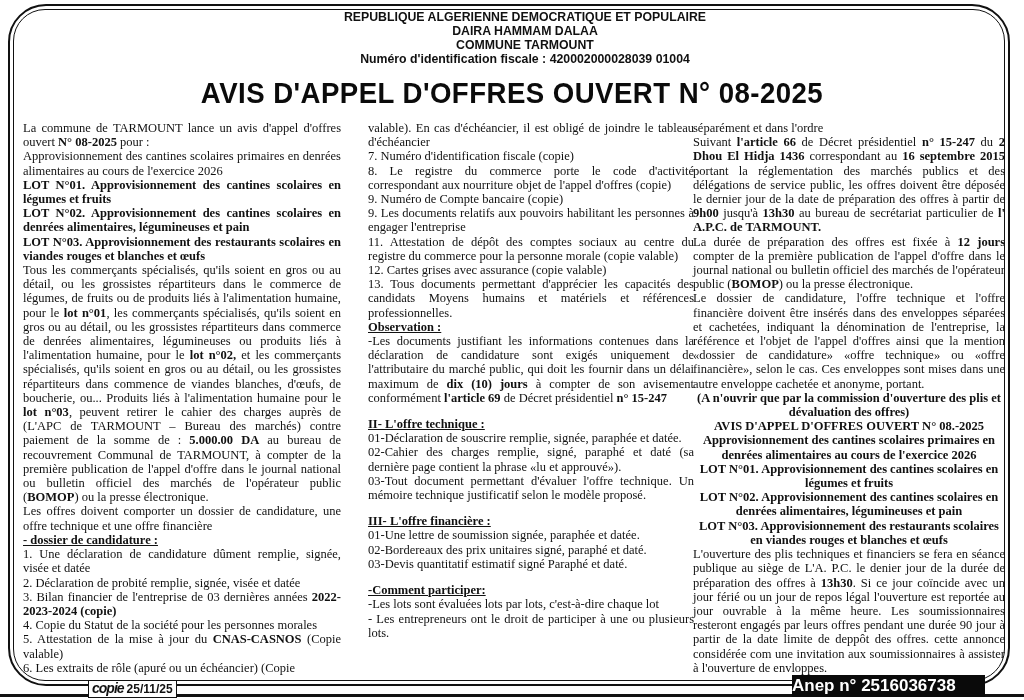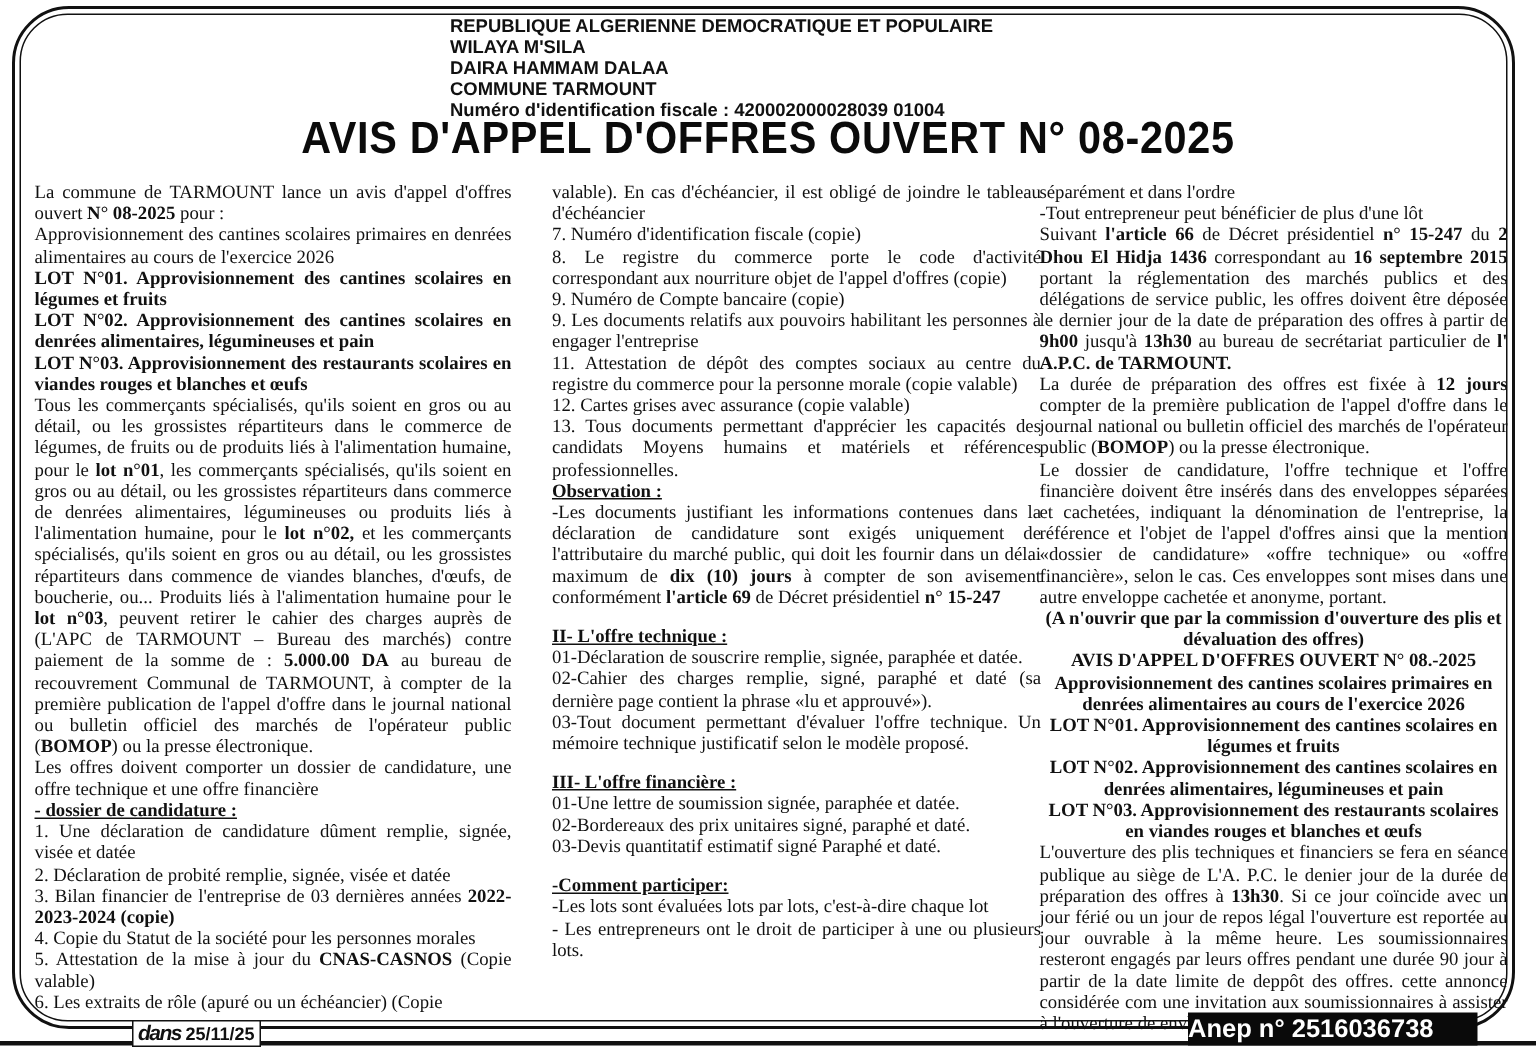--- a/index.html
+++ b/index.html
@@ -3,21 +3,21 @@
 <meta charset="utf-8">
 <style>
   html, body { margin: 0; padding: 0; background: #ffffff; }
   body { width: 1024px; height: 700px; position: relative; overflow: hidden;
          font-family: "Liberation Serif", serif; color: #111; }
   .frame { position: absolute; left: 8px; top: 4px; width: 1002px; height: 682px;
            border: 2px solid #111; border-radius: 38px; box-sizing: border-box; }
   .frame-inner { position: absolute; left: 13px; top: 9px; width: 992px; height: 672px;
            border: 1.5px solid #111; border-radius: 32px; box-sizing: border-box; }
   .bottom-rule { position: absolute; left: 0; top: 694px; width: 1024px; height: 3px; background:#111; }
-  .header { position: absolute; left: 300px; top: 10px; width: 450px; text-align: left;
+  .header { position: absolute; left: 300px; top: 10px; width: 450px; text-align: center;
             font-family: "Liberation Sans", sans-serif; font-weight: bold; font-size: 12.3px; line-height: 14px; }
   .header .nif { font-size: 12.3px; }
   .title { position: absolute; left: 0; top: 76px; width: 1024px; text-align: center;
            font-family: "Liberation Sans", sans-serif; font-weight: 900; font-size: 30px;
            letter-spacing: 0.5px; transform: scaleX(0.92); color:#0b0b0b; }
   .col { position: absolute; top: 121px; font-size: 12.5px; line-height: 14.2px; text-align: justify; }
   .col p { margin: 0; }
   .c1 { left: 23px; width: 318px; }
   .c2 { left: 368px; width: 326px; }
   .c3 { left: 693px; width: 312px; }
@@ -36,21 +36,20 @@
 </style>
 </head>
 <body>
 
 <div class="frame"></div>
 <div class="frame-inner"></div>
 <div class="bottom-rule"></div>
 
 <div class="header">
   <div>REPUBLIQUE ALGERIENNE DEMOCRATIQUE ET POPULAIRE</div>
-  <div>WILAYA M'SILA</div>
   <div>DAIRA HAMMAM DALAA</div>
   <div>COMMUNE TARMOUNT</div>
   <div class="nif">Numéro d'identification fiscale : 420002000028039 01004</div>
 </div>
 
 <div class="title">AVIS D'APPEL D'OFFRES OUVERT N° 08-2025</div>
 
 <div class="col c1">
   <p><span>La commune de TARMOUNT lance un avis d'appel d'offres ouvert </span><span class="b">N° 08-2025</span><span> pour :</span></p>
   <p>Approvisionnement des cantines scolaires primaires en denrées alimentaires au cours de l'exercice 2026</p>
@@ -90,29 +89,28 @@
   <p>02-Bordereaux des prix unitaires signé, paraphé et daté.</p>
   <p>03-Devis quantitatif estimatif signé Paraphé et daté.</p>
   <div class="gap"></div>
   <p class="u">-Comment participer:</p>
   <p>-Les lots sont évaluées lots par lots, c'est-à-dire chaque lot</p>
   <p>- Les entrepreneurs ont le droit de participer à une ou plusieurs lots.</p>
 </div>
 
 <div class="col c3">
   <p>séparément et dans l'ordre</p>
-  <p>-Tout entrepreneur peut bénéficier de plus d'une lôt</p>
   <p><span>Suivant </span><span class="b">l'article 66</span><span> de Décret présidentiel </span><span class="b">n° 15-247</span><span> du </span><span class="b">2 Dhou El Hidja 1436</span><span> correspondant au </span><span class="b">16 septembre 2015</span><span> portant la réglementation des marchés publics et des délégations de service public, les offres doivent être déposée le dernier jour de la date de préparation des offres à partir de </span><span class="b">9h00</span><span> jusqu'à </span><span class="b">13h30</span><span> au bureau de secrétariat particulier de </span><span class="b">l' A.P.C. de TARMOUNT.</span></p>
   <p><span>La durée de préparation des offres est fixée à </span><span class="b">12 jours</span><span> compter de la première publication de l'appel d'offre dans le journal national ou bulletin officiel des marchés de l'opérateur public (</span><span class="b">BOMOP</span><span>) ou la presse électronique.</span></p>
   <p>Le dossier de candidature, l'offre technique et l'offre financière doivent être insérés dans des enveloppes séparées et cachetées, indiquant la dénomination de l'entreprise, la référence et l'objet de l'appel d'offres ainsi que la mention «dossier de candidature» «offre technique» ou «offre financière», selon le cas. Ces enveloppes sont mises dans une autre enveloppe cachetée et anonyme, portant.</p>
   <p class="center">(A n'ouvrir que par la commission d'ouverture des plis et dévaluation des offres)</p>
   <p class="center">AVIS D'APPEL D'OFFRES OUVERT N° 08.-2025</p>
   <p class="center">Approvisionnement des cantines scolaires primaires en denrées alimentaires au cours de l'exercice 2026</p>
   <p class="center">LOT N°01. Approvisionnement des cantines scolaires en légumes et fruits</p>
   <p class="center">LOT N°02. Approvisionnement des cantines scolaires en denrées alimentaires, légumineuses et pain</p>
   <p class="center">LOT N°03. Approvisionnement des restaurants scolaires en viandes rouges et blanches et œufs</p>
   <p><span>L'ouverture des plis techniques et financiers se fera en séance publique au siège de L'A. P.C. le denier jour de la durée de préparation des offres à </span><span class="b">13h30</span><span>. Si ce jour coïncide avec un jour férié ou un jour de repos légal l'ouverture est reportée au jour ouvrable à la même heure. Les soumissionnaires resteront engagés par leurs offres pendant une durée 90 jour à partir de la date limite de deppôt des offres. cette annonce considérée com une invitation aux soumissionnaires à assister à l'ouverture de envloppes.</span></p>
 </div>
 
 <div class="footer-left">
-  <span class="logo">dans</span><span>25/11/25</span>
+  <span class="logo">copie</span><span>25/11/25</span>
 </div>
 <div class="anep">Anep n° 2516036738</div>
 
 </body></html>

